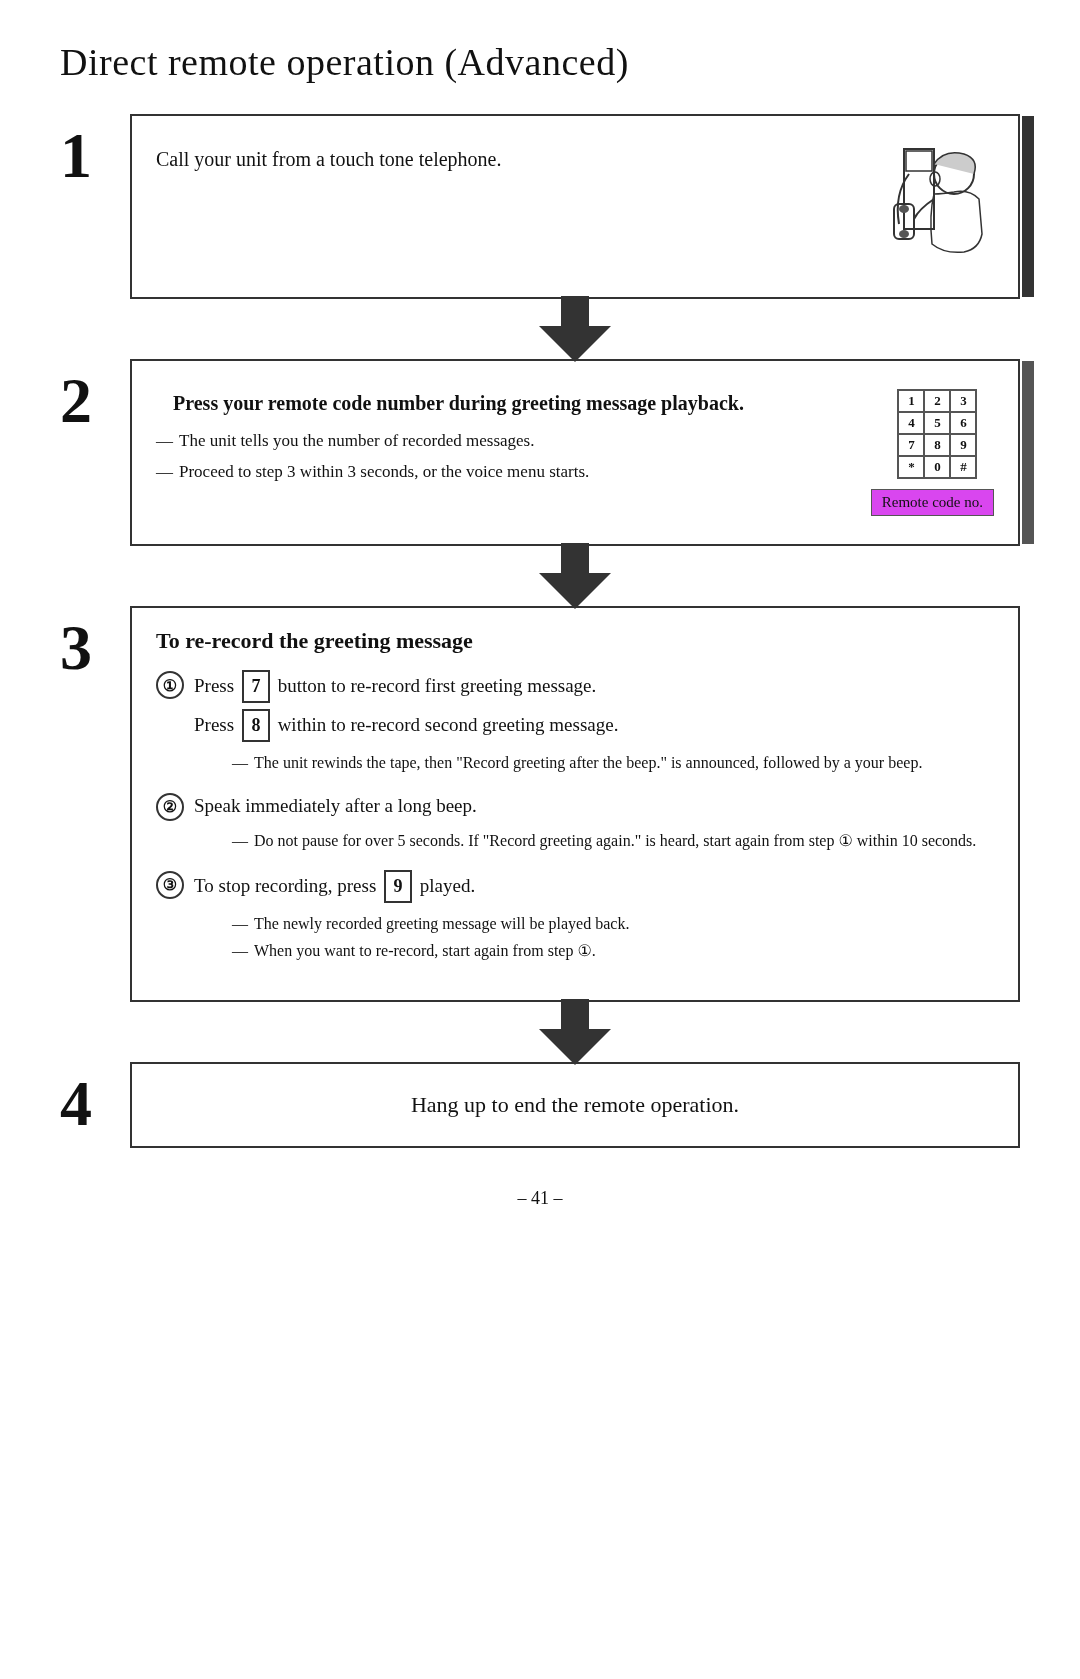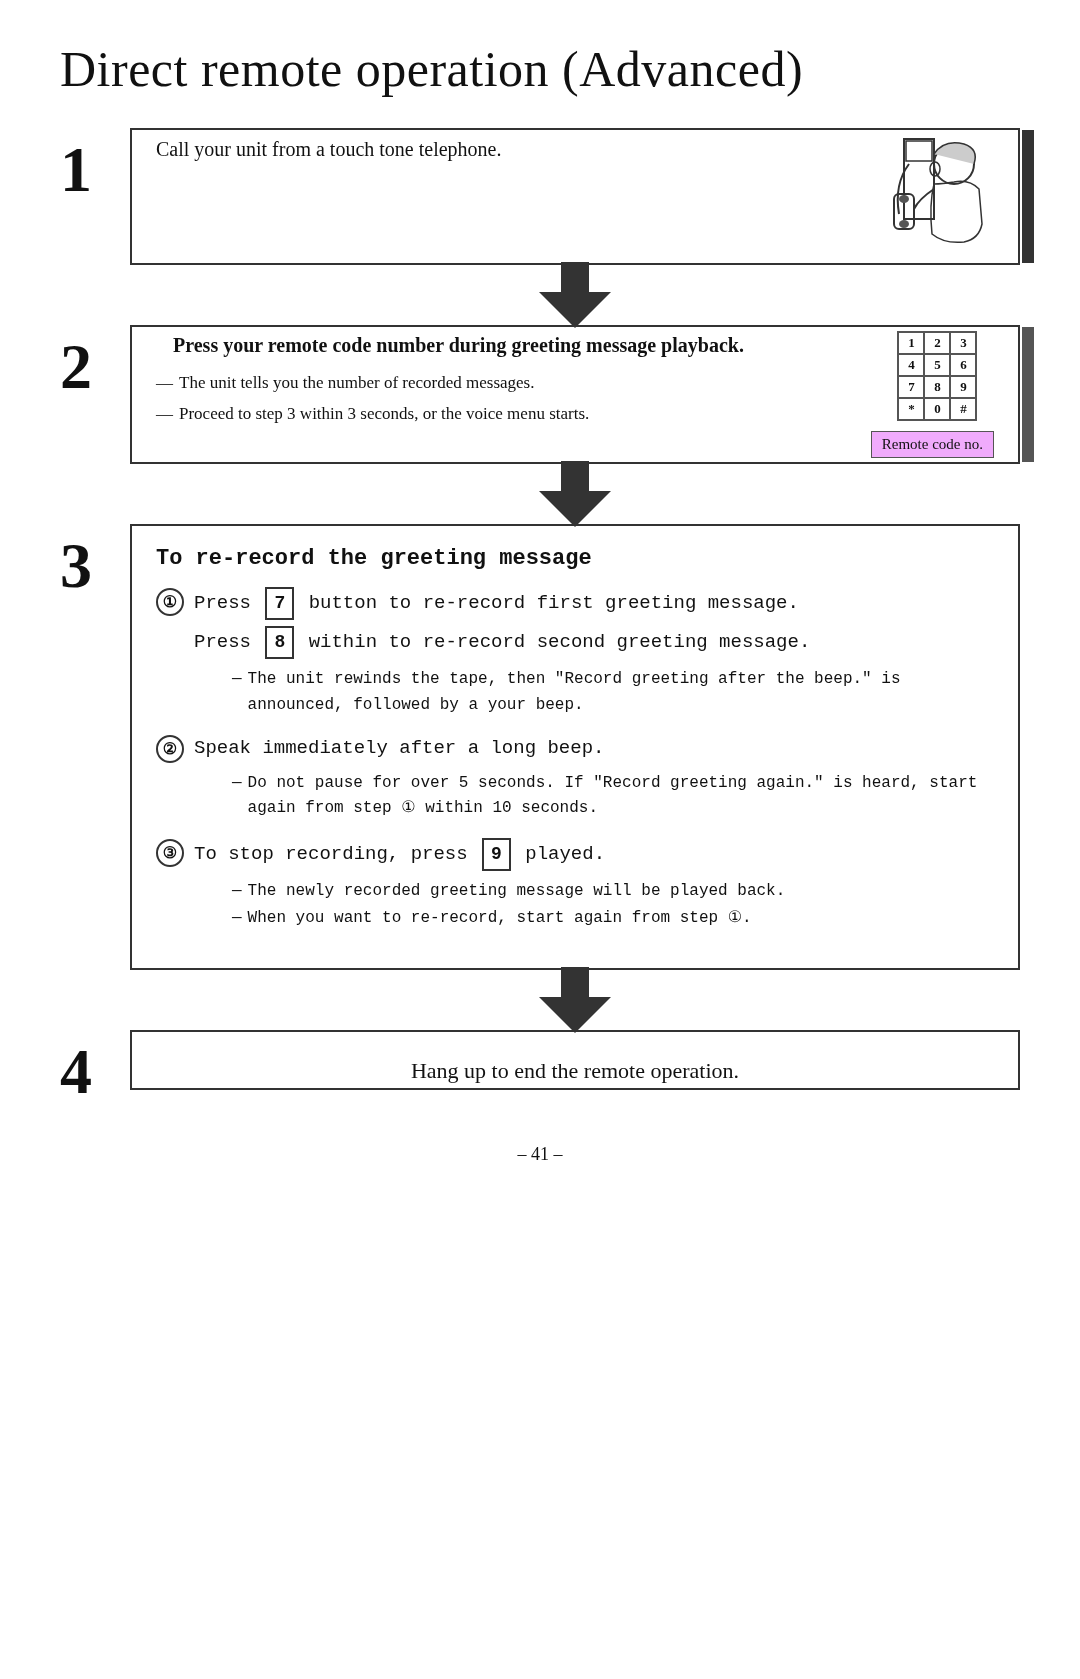--- a/index.html
+++ b/index.html
@@ -7,21 +7,21 @@
       background: #fff;
       font-family: 'Times New Roman', Times, serif;
       font-size: 18px;
       color: #111;
       width: 1080px;
       min-height: 1679px;
       padding: 40px 60px 60px 60px;
     }
 
     .page-title {
-      font-size: 50px;
+      font-size: 38px;
       font-weight: normal;
       margin-bottom: 30px;
       letter-spacing: 0.5px;
     }
 
     .step-row {
       display: flex;
       align-items: flex-start;
       margin-bottom: 0;
       position: relative;
@@ -32,21 +32,21 @@
       font-weight: bold;
       min-width: 60px;
       line-height: 1;
       margin-right: 10px;
       margin-top: 10px;
     }
 
     .step-box {
       border: 2px solid #333;
       flex: 1;
-      padding: 4px 24px;
+      padding: 28px 24px;
       position: relative;
       min-height: 80px;
     }
 
     .step-box-inner {
       display: flex;
       align-items: flex-start;
       justify-content: space-between;
     }
 
@@ -142,21 +142,21 @@
       font-weight: bold;
       background: #fff;
     }
 
     .remote-code-label {
       border: 1px solid #555;
       padding: 4px 10px;
       font-size: 15px;
       margin-top: 10px;
       text-align: center;
-      background: #f0abfc;
+      background: #d946ef;
     }
 
     .step2-image-col {
       display: flex;
       flex-direction: column;
       align-items: center;
       margin-left: 20px;
     }
 
     
@@ -343,21 +343,21 @@
 
 <div class="arrow-container">
   <div class="arrow-down-shape">
     <div class="arrow-shaft"></div>
     <div class="arrow-head"></div>
   </div>
 </div>
 
 <div class="step-row step-wrapper">
   <div class="step-number">3</div>
-  <div class="step-box step3-box" style="position:relative;font-family:Liberation Mono, monospace;">
+  <div class="step-box step3-box" style="position:relative;">
     <div class="step3-heading">To re-record the greeting message</div>
 
     <div class="sub-step">
       <div class="circle-num">①</div>
       <div class="sub-step-content">
         <div>
           <span>Press </span><span class="key-box">7</span><span> button to re-record first greeting message.</span>
         </div>
         <div style="margin-top:6px;">
           <span>Press </span><span class="key-box">8</span><span> within to re-record second greeting message.</span>

